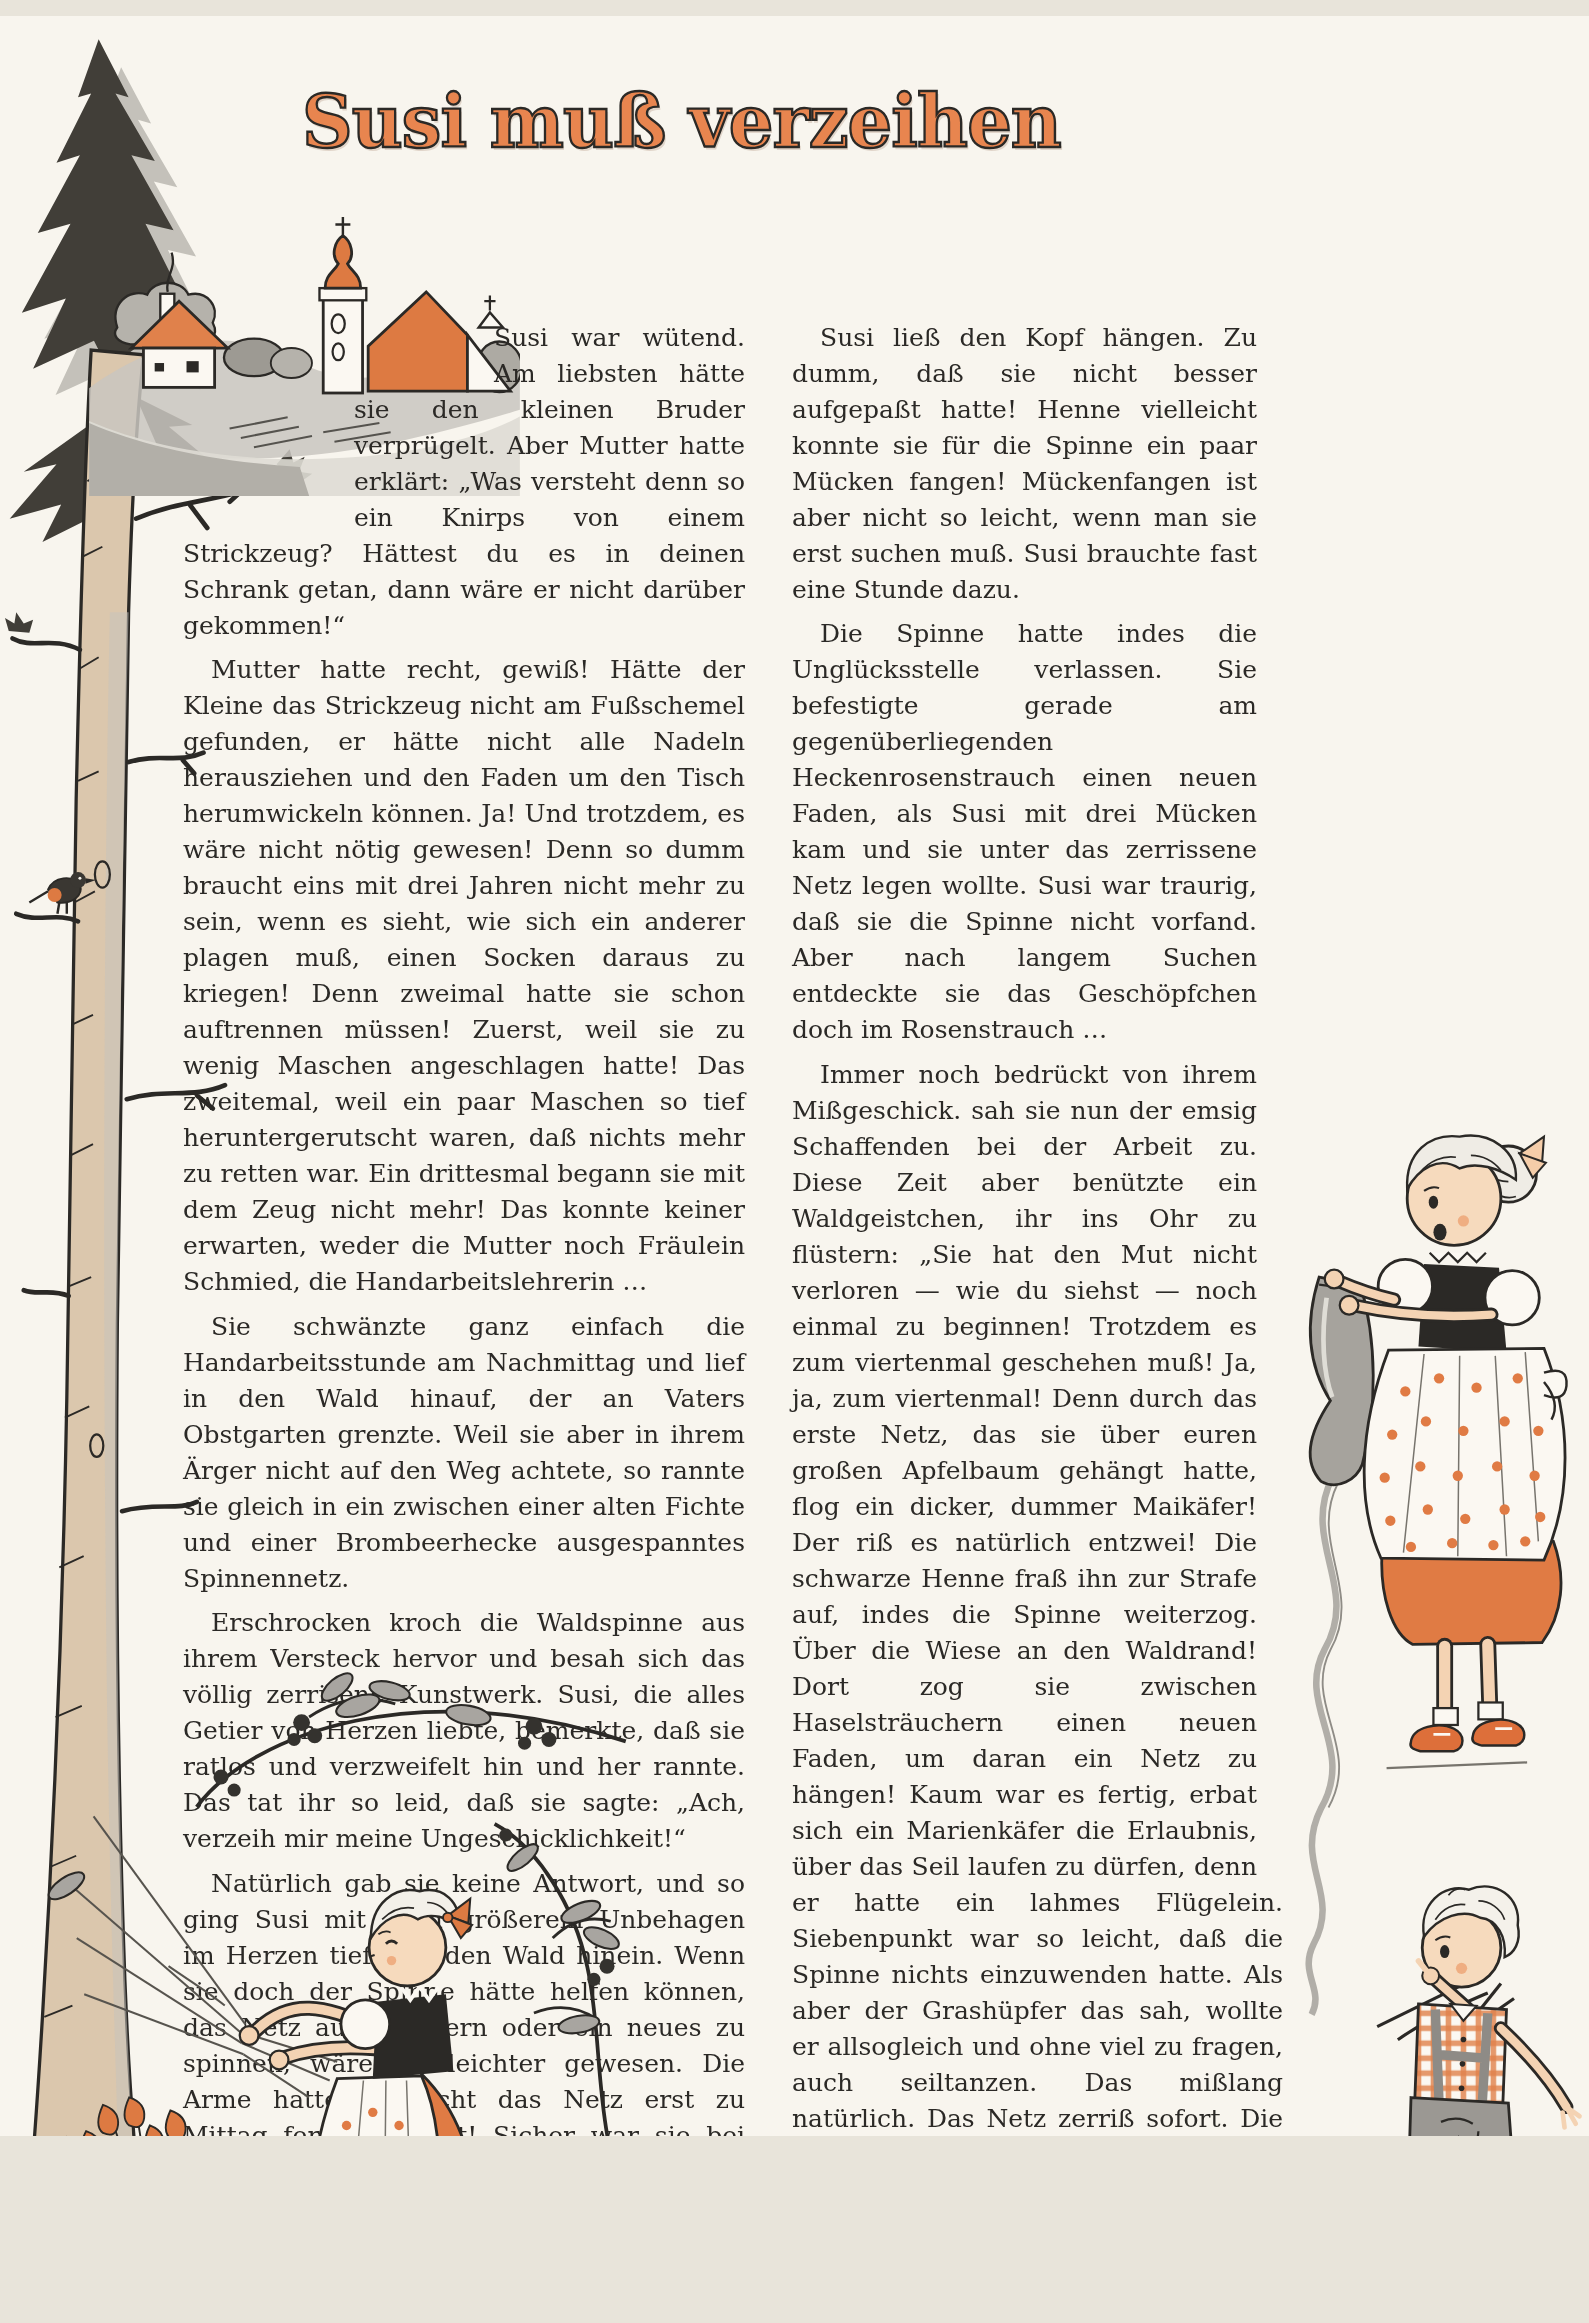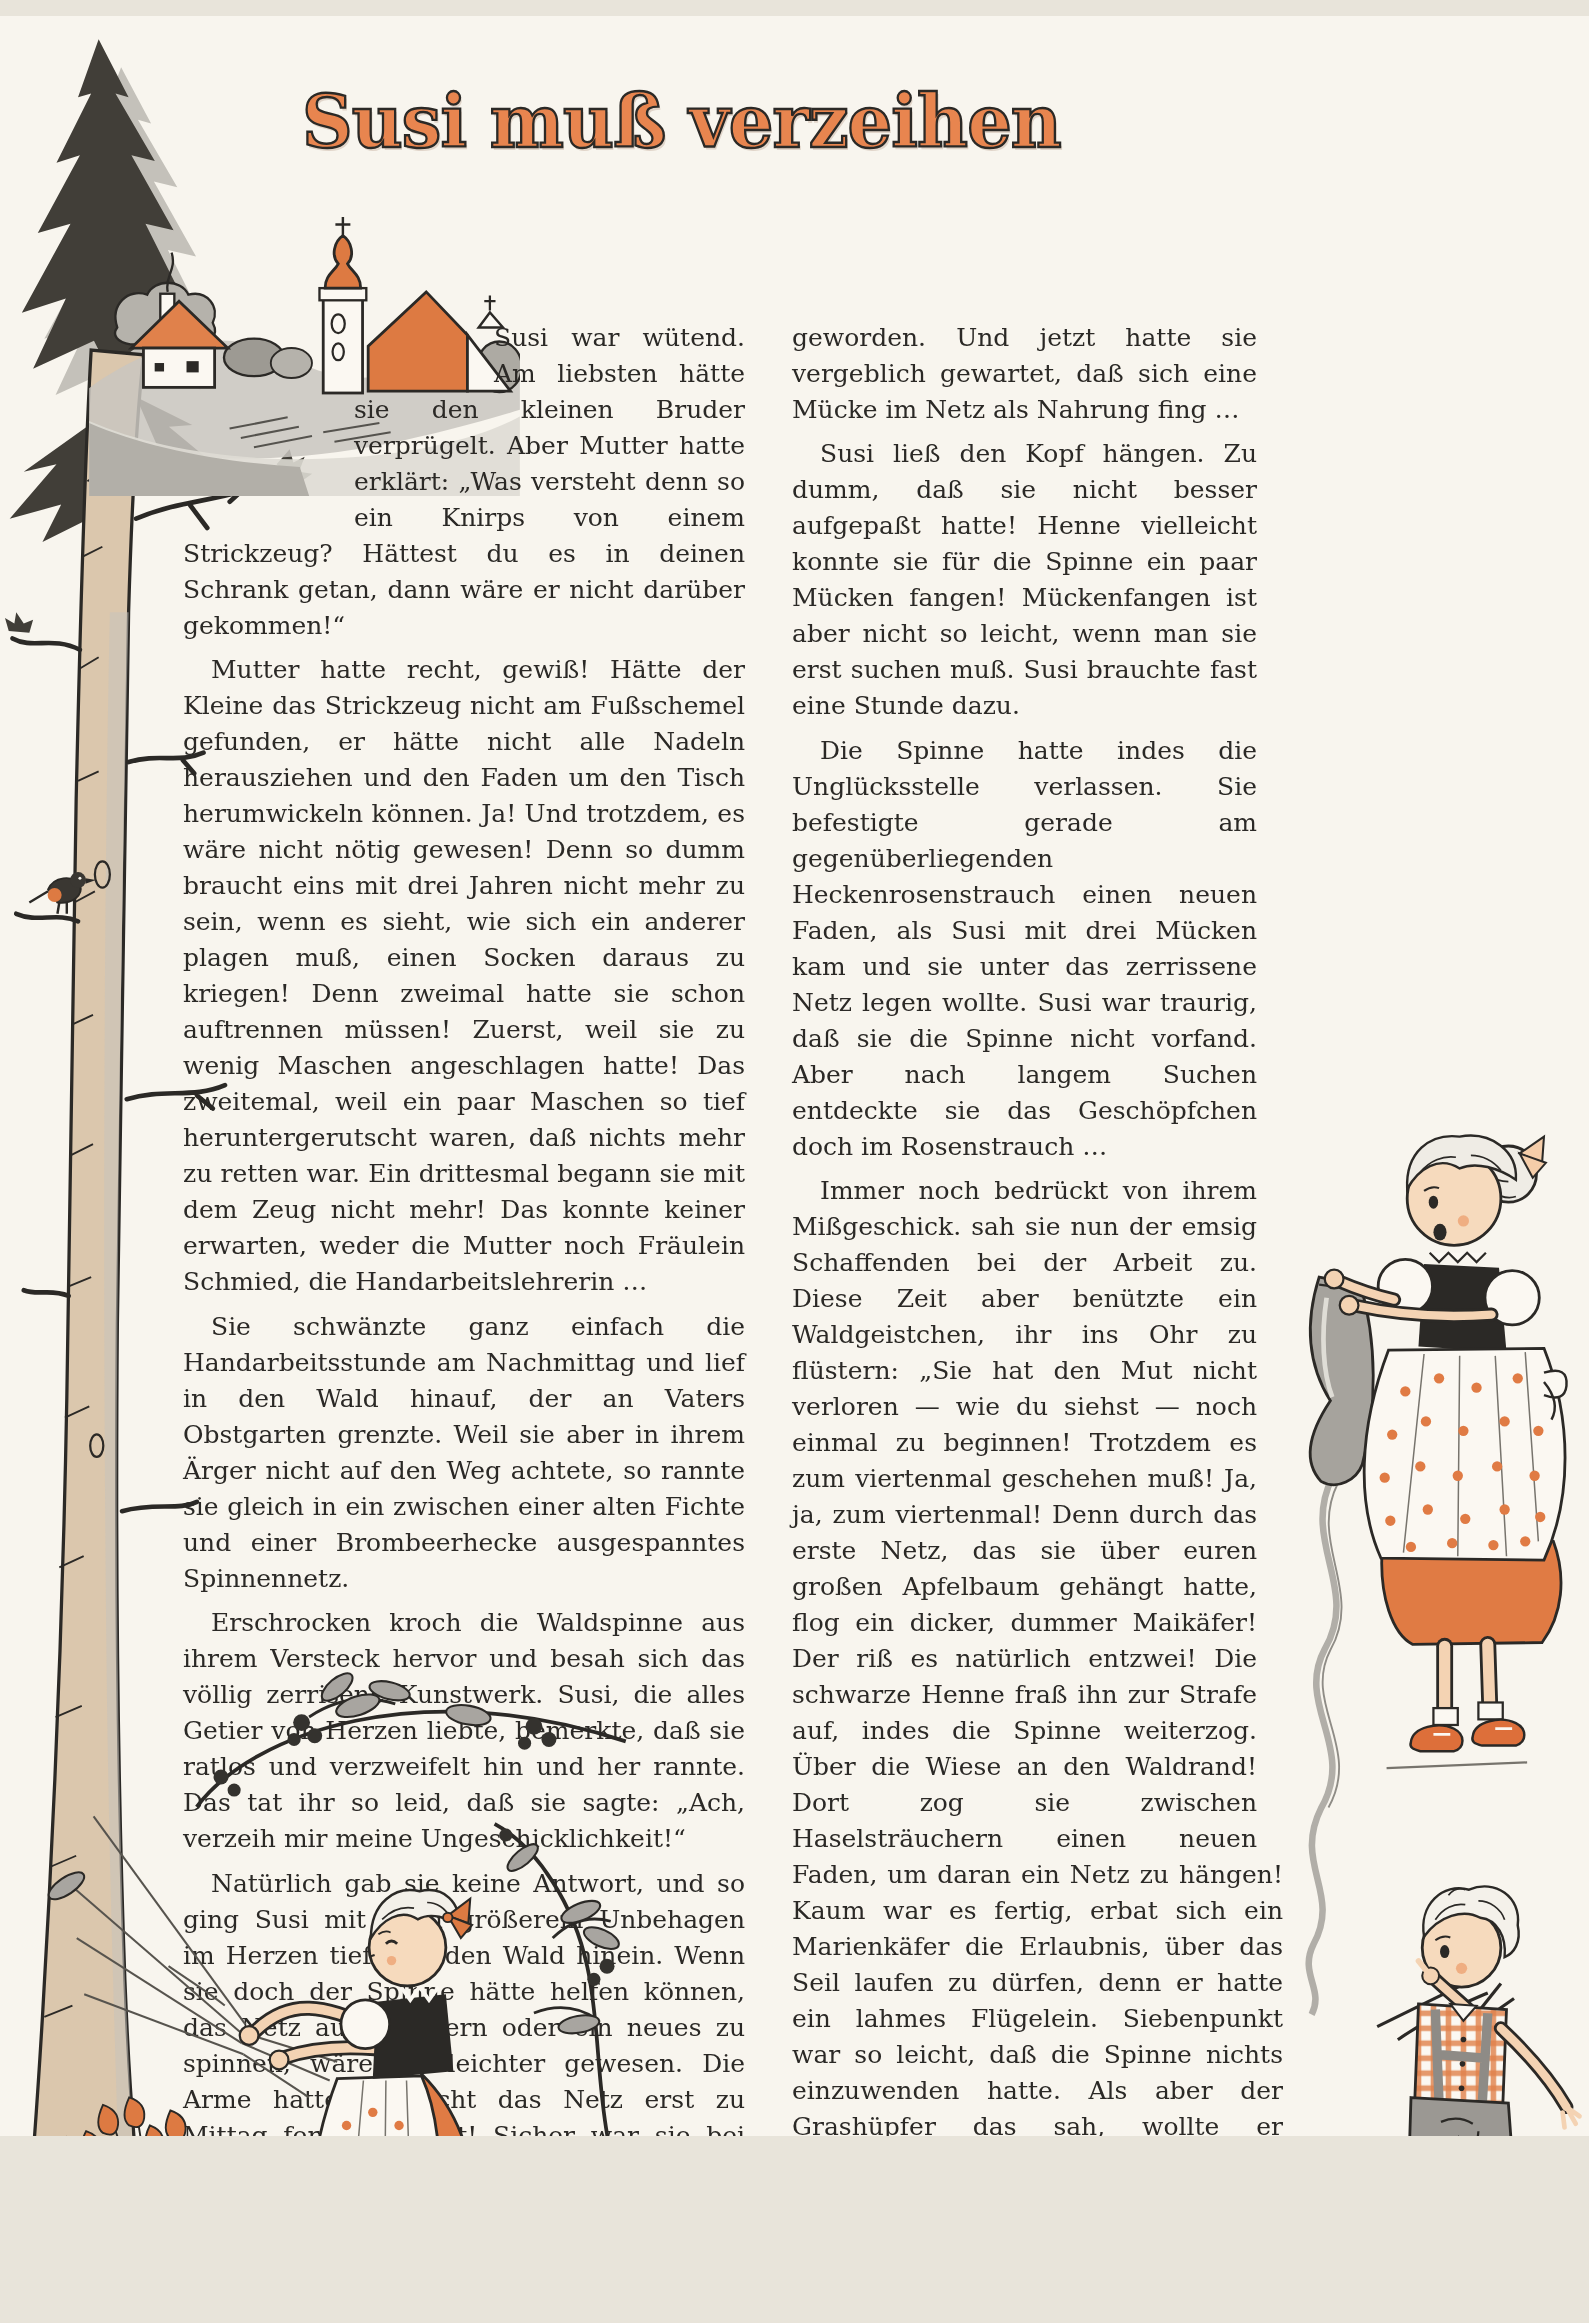--- a/index.html
+++ b/index.html
@@ -134,21 +134,20 @@
     <p class="first"><span class="fl-a"></span><span class="fl-b"></span><span>Susi war wütend. Am liebsten hätte sie den kleinen Bruder verprügelt. Aber Mutter hatte erklärt: „Was versteht denn so ein Knirps von einem Strickzeug? Hättest du es in deinen Schrank getan, dann wäre er nicht darüber gekommen!“</span></p>
     <p>Mutter hatte recht, gewiß! Hätte der Kleine das Strickzeug nicht am Fußschemel gefunden, er hätte nicht alle Nadeln herausziehen und den Faden um den Tisch herumwickeln können. Ja! Und trotzdem, es wäre nicht nötig gewesen! Denn so dumm braucht eins mit drei Jahren nicht mehr zu sein, wenn es sieht, wie sich ein anderer plagen muß, einen Socken daraus zu kriegen! Denn zweimal hatte sie schon auftrennen müssen! Zuerst, weil sie zu wenig Maschen angeschlagen hatte! Das zweitemal, weil ein paar Maschen so tief heruntergerutscht waren, daß nichts mehr zu retten war. Ein drittesmal begann sie mit dem Zeug nicht mehr! Das konnte keiner erwarten, weder die Mutter noch Fräulein Schmied, die Handarbeitslehrerin …</p>
     <p>Sie schwänzte ganz einfach die Handarbeitsstunde am Nachmittag und lief in den Wald hinauf, der an Vaters Obstgarten grenzte. Weil sie aber in ihrem Ärger nicht auf den Weg achtete, so rannte sie gleich in ein zwischen einer alten Fichte und einer Brombeerhecke ausgespanntes Spinnennetz.</p>
     <p>Erschrocken kroch die Waldspinne aus ihrem Versteck hervor und besah sich das völlig zerrisene Kunstwerk. Susi, die alles Getier von Herzen liebte, bemerkte, daß sie ratlos und verzweifelt hin und her rannte. Das tat ihr so leid, daß sie sagte: „Ach, verzeih mir meine Ungeschicklichkeit!“</p>
     <p>Natürlich gab sie keine Antwort, und so ging Susi mit noch größerem Unbehagen im Herzen tiefer in den Wald hinein. Wenn sie doch der Spinne hätte helfen können, das Netz auszubessern oder ein neues zu spinnen, wäre ihr leichter gewesen. Die Arme hatte vielleicht das Netz erst zu Mittag fertiggebracht! Sicher war sie bei dieser Arbeit sehr hungrig</p>
   </div>
 
   <div class="col col2">
     <div class="sp-girl"></div>
     <div class="sp-boy"></div>
-    <p class="first">geworden. Und jetzt hatte sie vergeblich gewartet, daß sich eine Mücke im Netz als Nahrung fing …</p>
     <p>Susi ließ den Kopf hängen. Zu dumm, daß sie nicht besser aufgepaßt hatte! Henne vielleicht konnte sie für die Spinne ein paar Mücken fangen! Mückenfangen ist aber nicht so leicht, wenn man sie erst suchen muß. Susi brauchte fast eine Stunde dazu.</p>
     <p>Die Spinne hatte indes die Unglücksstelle verlassen. Sie befestigte gerade am gegenüberliegenden Heckenrosenstrauch einen neuen Faden, als Susi mit drei Mücken kam und sie unter das zerrissene Netz legen wollte. Susi war traurig, daß sie die Spinne nicht vorfand. Aber nach langem Suchen entdeckte sie das Geschöpfchen doch im Rosenstrauch …</p>
     <p>Immer noch bedrückt von ihrem Mißgeschick. sah sie nun der emsig Schaffenden bei der Arbeit zu. Diese Zeit aber benützte ein Waldgeistchen, ihr ins Ohr zu flüstern: „Sie hat den Mut nicht verloren — wie du siehst — noch einmal zu beginnen! Trotzdem es zum viertenmal geschehen muß! Ja, ja, zum viertenmal! Denn durch das erste Netz, das sie über euren großen Apfelbaum gehängt hatte, flog ein dicker, dummer Maikäfer! Der riß es natürlich entzwei! Die schwarze Henne fraß ihn zur Strafe auf, indes die Spinne weiterzog. Über die Wiese an den Waldrand! Dort zog sie zwischen Haselsträuchern einen neuen Faden, um daran ein Netz zu hängen! Kaum war es fertig, erbat sich ein Marienkäfer die Erlaubnis, über das Seil laufen zu dürfen, denn er hatte ein lahmes Flügelein. Siebenpunkt war so leicht, daß die Spinne nichts einzuwenden hatte. Als aber der Grashüpfer das sah, wollte er allsogleich und ohne viel zu fragen, auch seiltanzen. Das mißlang natürlich. Das Netz zerriß sofort. Die Spinne war sehr betrübt darüber und zog wieder ein Stück weiter. Nach vielen Stunden entschloß sie sich, es noch einmal zu versuchen, trotz Sturm und Regen. Sie hängte es zwischen die alte Fichte und den Brombeerstrauch. Es würde noch dort hängen, wenn du anstatt zur Schule nicht in den Wald gelaufen wärest. Ja, Susi, so ist es gewesen!“</p>
 
   </div>
 
   <svg class="illus" style="left:28px;top:1641px;" width="609" height="684" viewBox="0 0 650 730">
 
     <ellipse cx="330" cy="696" rx="315" ry="28" fill="#c9c6c0" opacity=".55"></ellipse>
 

